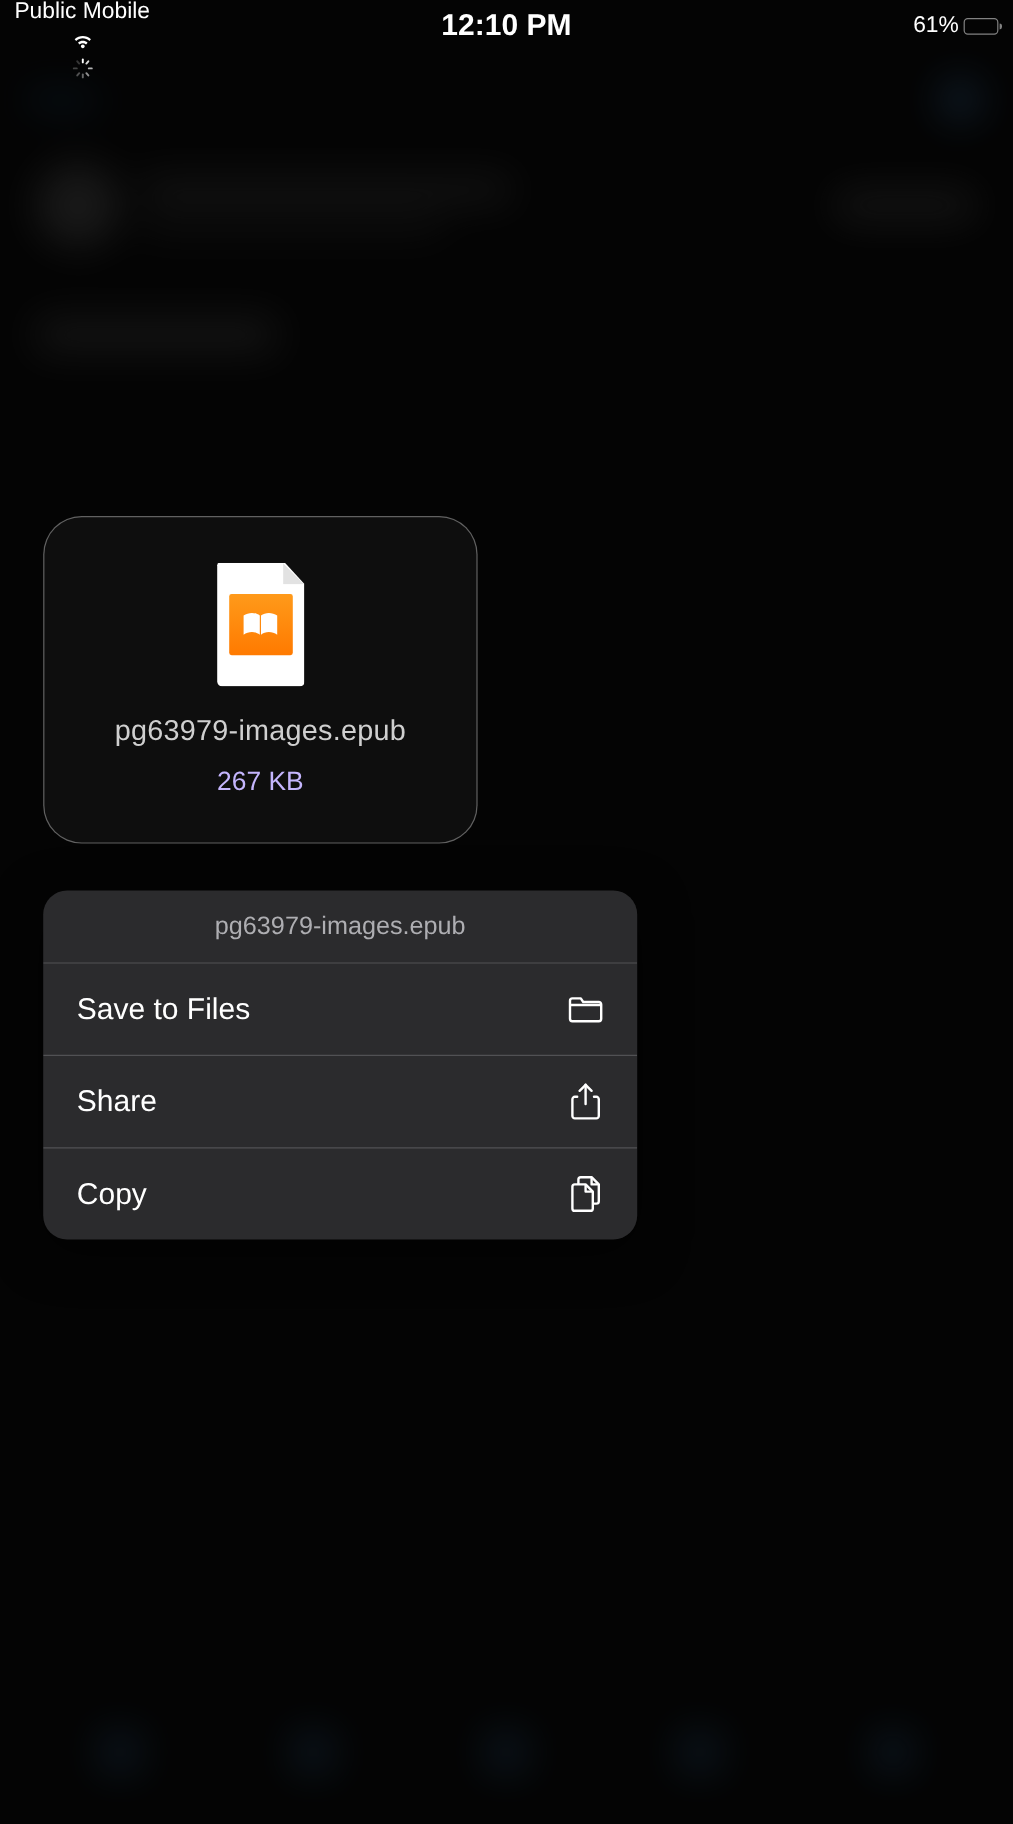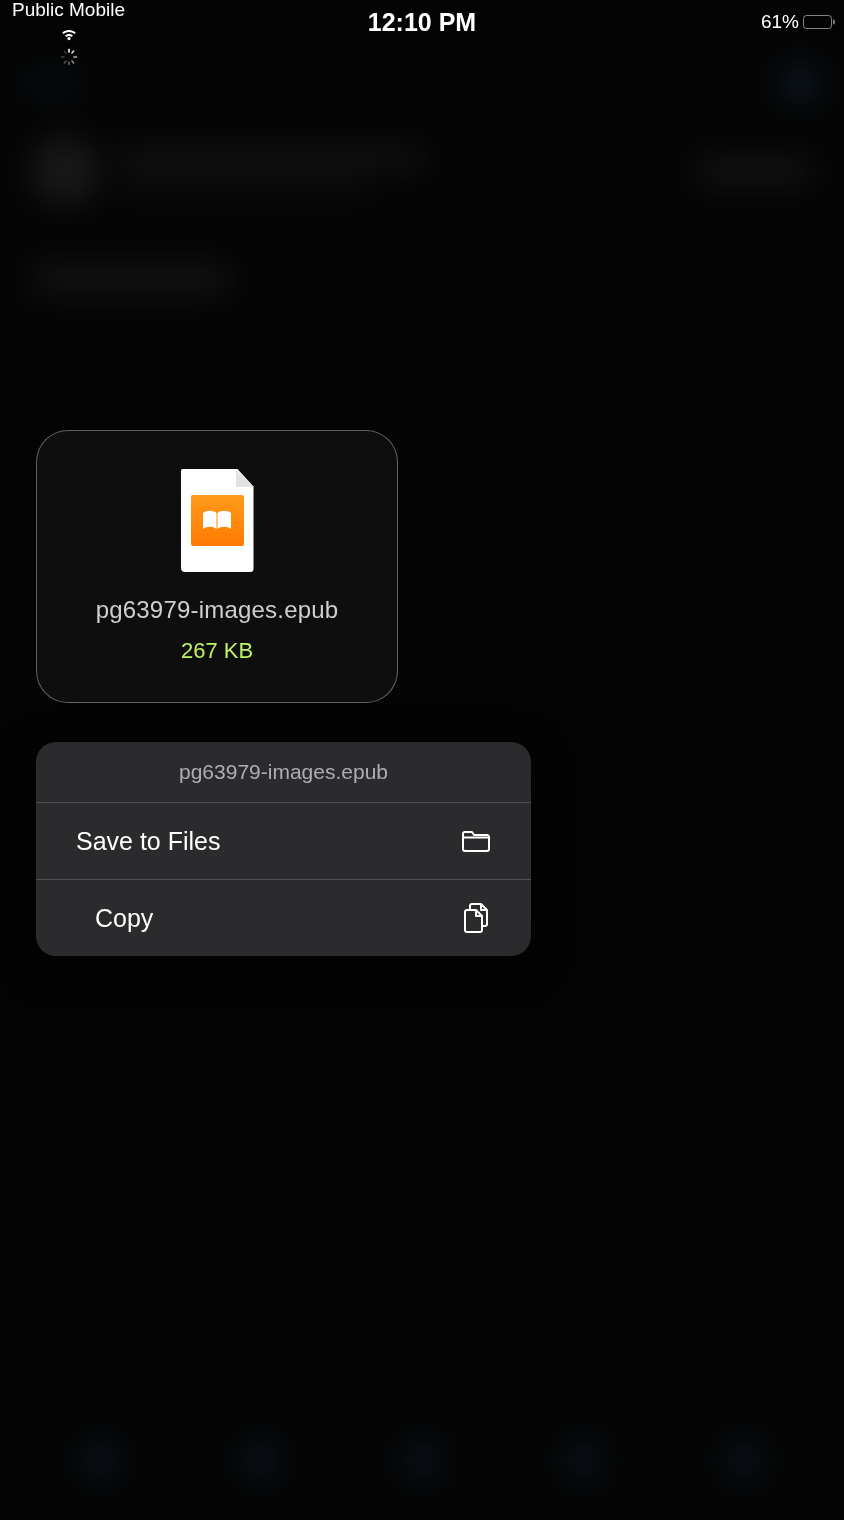--- a/index.html
+++ b/index.html
@@ -225,21 +225,21 @@
       justify-content:center;
     }
     .file-logo svg { display:block; }
     .file-name {
       color: #cfcfcf;
       font-size: 24px;
       letter-spacing: .2px;
       margin-top: 14px;
     }
     .file-size {
-      color: #bef264;
+      color: #c4b5fd;
       font-size: 22px;
       margin-top: 4px;
     }
 
     
     .context-menu {
       position:absolute;
       top: 742px;
       left: 36px;
       width: 495px;
@@ -252,27 +252,27 @@
       text-align:center;
       color: #aeaeb2;
       font-size: 21px;
       padding: 18px 12px;
       border-bottom: 0.7px solid rgba(120,120,124,0.5);
     }
     .menu-item {
       display:flex;
       align-items:center;
       justify-content:space-between;
-      padding: 23px 40px;
+      padding: 23px 28px;
       color: #fff;
       font-size: 25px;
       border-bottom: 0.7px solid rgba(120,120,124,0.5);
       cursor:pointer;
     }
-    .menu-item:last-child { border-bottom:none;margin-left:19px; }
+    .menu-item:last-child { border-bottom:none; }
     .menu-item .mi-icon { width:30px; height:30px; display:flex; align-items:center; justify-content:center;}
     .menu-item .mi-icon svg { display:block; }
 
   </style>
 </head>
 <body>
 
 <div class="blurred-bg">
   <div class="bg-nav">
     <div class="bg-nav-left">Inbox</div>
@@ -358,20 +358,30 @@
   <div class="menu-item">
     <span>Save to Files</span>
     <span class="mi-icon">
       <svg width="30" height="24" viewBox="0 0 30 24" fill="none" stroke="#fff" stroke-width="2" stroke-linejoin="round">
         <path d="M2 6 L2 20 C2 21.1 2.9 22 4 22 L26 22 C27.1 22 28 21.1 28 20 L28 8 C28 6.9 27.1 6 26 6 L13 6 L11 3 L4 3 C2.9 3 2 3.9 2 5 Z"></path>
         <line x1="2" y1="8.5" x2="28" y2="8.5"></line>
       </svg>
     </span>
   </div>
 
+  <div class="menu-item">
+    <span>Share</span>
+    <span class="mi-icon">
+      <svg width="26" height="32" viewBox="0 0 26 32" fill="none" stroke="#fff" stroke-width="2" stroke-linecap="round" stroke-linejoin="round">
+        <path d="M13 2 L13 18"></path>
+        <path d="M8 7 L13 2 L18 7"></path>
+        <path d="M6 12 L4 12 C3 12 2 13 2 14 L2 28 C2 29 3 30 4 30 L22 30 C23 30 24 29 24 28 L24 14 C24 13 23 12 22 12 L20 12"></path>
+      </svg>
+    </span>
+  </div>
 
   <div class="menu-item">
     <span>Copy</span>
     <span class="mi-icon">
       <svg width="30" height="32" viewBox="0 0 30 32" fill="none" stroke="#fff" stroke-width="2" stroke-linejoin="round">
         <path d="M9 8 L9 4 C9 2.9 9.9 2 11 2 L20 2 L26 8 L26 22 C26 23.1 25.1 24 24 24 L21 24"></path>
         <path d="M20 2 L20 8 L26 8"></path>
         <path d="M4 10 C4 8.9 4.9 8 6 8 L15 8 L21 14 L21 28 C21 29.1 20.1 30 19 30 L6 30 C4.9 30 4 29.1 4 28 Z"></path>
         <path d="M15 8 L15 14 L21 14"></path>
       </svg>

